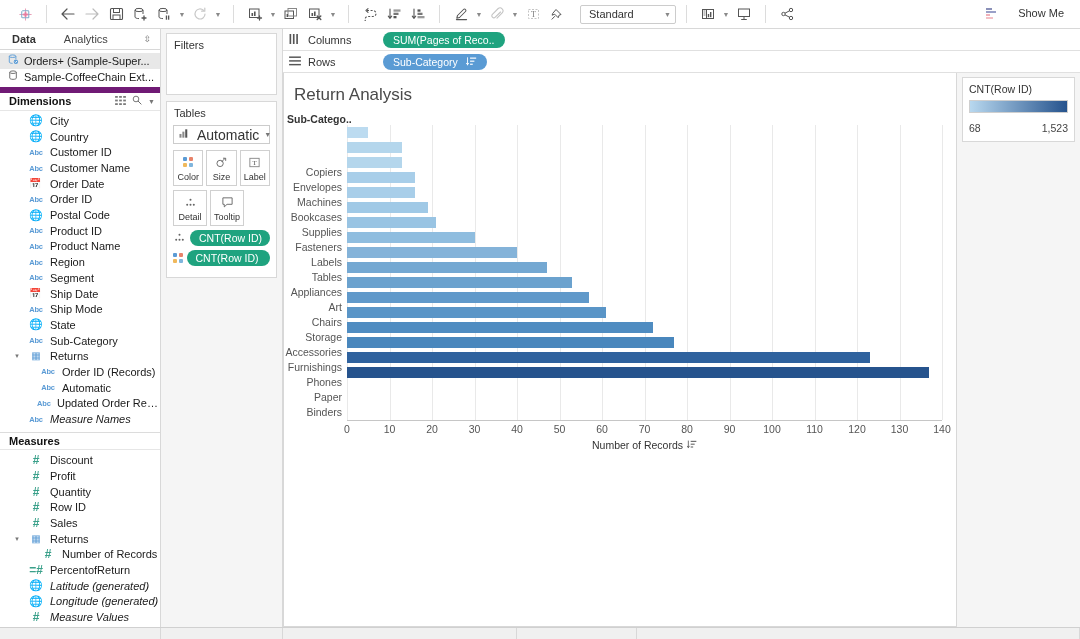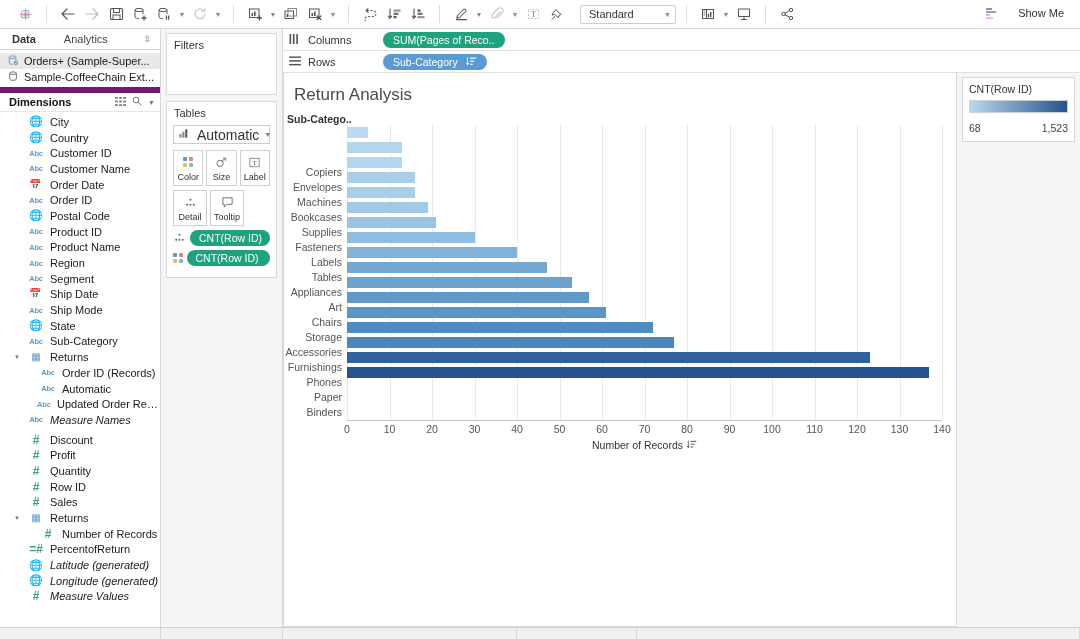--- a/index.html
+++ b/index.html
@@ -558,20 +558,23 @@
           </div>
           <div class="field">
             <span class="ind"></span>
             <span class="ic">
               <span class="abc">Abc</span>
             </span>
             <span class="lbl it">Measure Names</span>
           </div>
         </div>
 
+      <div class="sec-head measures-sep">
+        <span>Measures</span>
+      </div>
       <div class="fieldlist" id="measures-list">
           <div class="field">
             <span class="ind"></span>
             <span class="ic">
               <span class="hash">#</span>
             </span>
             <span class="lbl">Discount</span>
           </div>
           <div class="field">
             <span class="ind"></span>

